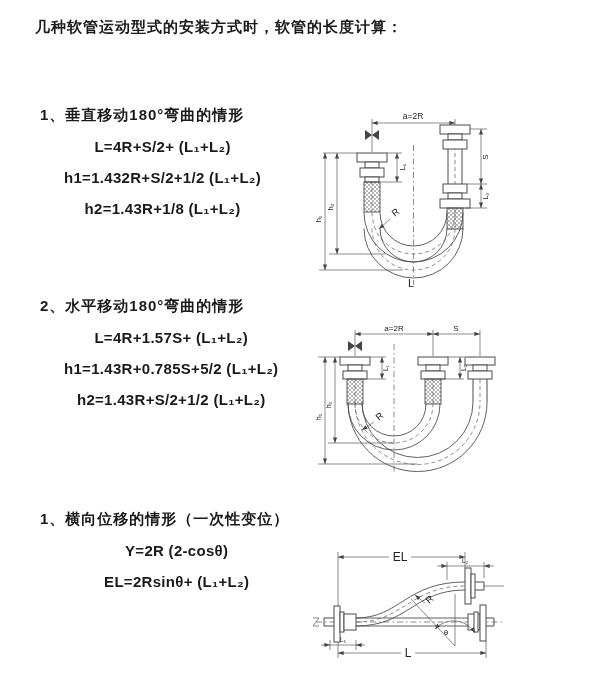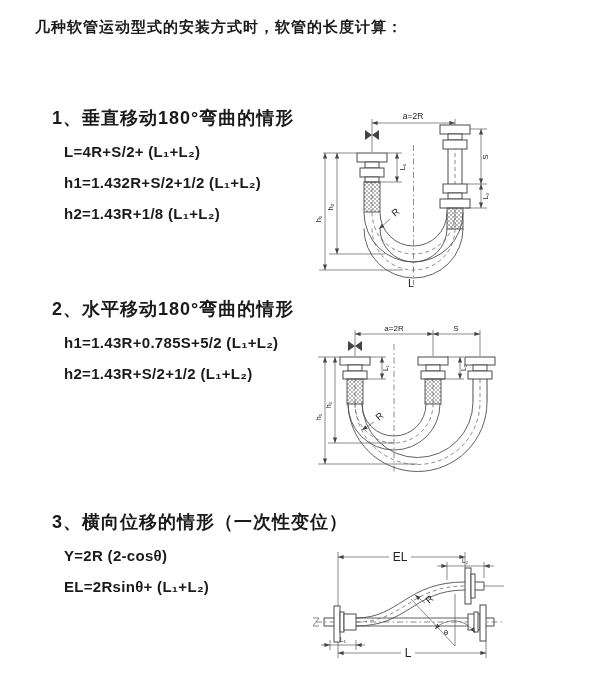--- a/index.html
+++ b/index.html
@@ -1,21 +1,21 @@
 <!DOCTYPE html>
 <html><head>
 <meta charset="utf-8">
 <style>
   html,body{margin:0;padding:0;background:#fff;}
   .page{position:relative;width:504px;height:675px;background:#fff;overflow:hidden;
         font-family:"Liberation Sans",sans-serif;color:#1a1a1a;}
   .title{position:absolute;left:35px;top:18px;font-size:15px;font-weight:bold;letter-spacing:1px;}
   .sec{position:absolute;}
-  .sec .h{font-size:18px;font-weight:bold;letter-spacing:1px;margin:0 0 13px 14px;}
-  .sec .f{font-size:15px;font-weight:bold;letter-spacing:.3px;margin:0 0 14px 26px;}
+  .sec .h{font-size:15px;font-weight:bold;letter-spacing:1px;margin:0 0 13px 2px;}
+  .sec .f{font-size:15px;font-weight:bold;letter-spacing:.3px;margin:0 0 14px 26px;text-align:center;}
   .dia{position:absolute;margin-top:37px;}
   svg{display:block;}
   svg text{font-family:"Liberation Sans",sans-serif;fill:#222;}
   .ln{stroke:#4a4a4a;stroke-width:1;fill:none;}
   .thin{stroke:#5a5a5a;stroke-width:.7;fill:none;}
   .hose{stroke:#4f4f4f;stroke-width:.9;fill:none;}
   .dash{stroke:#5a5a5a;stroke-width:.7;fill:none;stroke-dasharray:6 3 1.5 3;}
   .hdash{stroke:#5a5a5a;stroke-width:.7;fill:none;stroke-dasharray:4 3;}
   .fit{fill:#ffffff;stroke:#4a4a4a;stroke-width:1;}
   .solid{fill:#444;stroke:none;}
@@ -103,20 +103,21 @@
 
       <line class="thin" x1="75" y1="112" x2="64" y2="122" marker-end="url(#ar1)"></line>
       <text x="80" y="110" font-size="9.5" transform="rotate(-40 80 110)">R</text>
 
       <text x="96" y="180" font-size="11" text-anchor="middle">L</text>
     </svg>
   </div>
 
   <div class="sec" style="left:38px;top:297px;">
     <div class="h">2、水平移动180°弯曲的情形</div>
+    <div class="f">L=4R+1.57S+ (L₁+L₂)</div>
     <div class="f">h1=1.43R+0.785S+5/2 (L₁+L₂)</div>
     <div class="f">h2=1.43R+S/2+1/2 (L₁+L₂)</div>
   </div>
 
   <div class="dia" style="left:312px;top:283px;">
     <svg width="285" height="170" viewBox="0 0 285 170">
       <defs>
         <marker id="ar2" markerWidth="9" markerHeight="8" refX="8" refY="3" orient="auto-start-reverse">
           <path d="M0,0 L8,3 L0,6 Z" fill="#444"></path>
         </marker>
@@ -179,21 +180,21 @@
       <line class="thin" x1="13" y1="37" x2="13" y2="144" marker-start="url(#ar2)" marker-end="url(#ar2)"></line>
       <line class="thin" x1="6" y1="144" x2="105" y2="144"></line>
       <text x="9" y="97" font-size="7" text-anchor="middle" transform="rotate(-90 9 97)">h₁</text>
 
       <line class="thin" x1="62" y1="102" x2="50" y2="110" marker-end="url(#ar2)"></line>
       <text x="67" y="101" font-size="9.5" transform="rotate(-40 67 101)">R</text>
     </svg>
   </div>
 
   <div class="sec" style="left:38px;top:510px;">
-    <div class="h">3、横向位移的情形（一次性变位）</div>
+    <div class="h">1、横向位移的情形（一次性变位）</div>
     <div class="f">Y=2R (2-cosθ)</div>
     <div class="f">EL=2Rsinθ+ (L₁+L₂)</div>
   </div>
 
   <div class="dia" style="left:308px;top:505px;">
     <svg width="300" height="150" viewBox="0 0 300 150">
       <defs>
         <marker id="ar3" markerWidth="9" markerHeight="8" refX="8" refY="3" orient="auto-start-reverse">
           <path d="M0,0 L8,3 L0,6 Z" fill="#444"></path>
         </marker>

